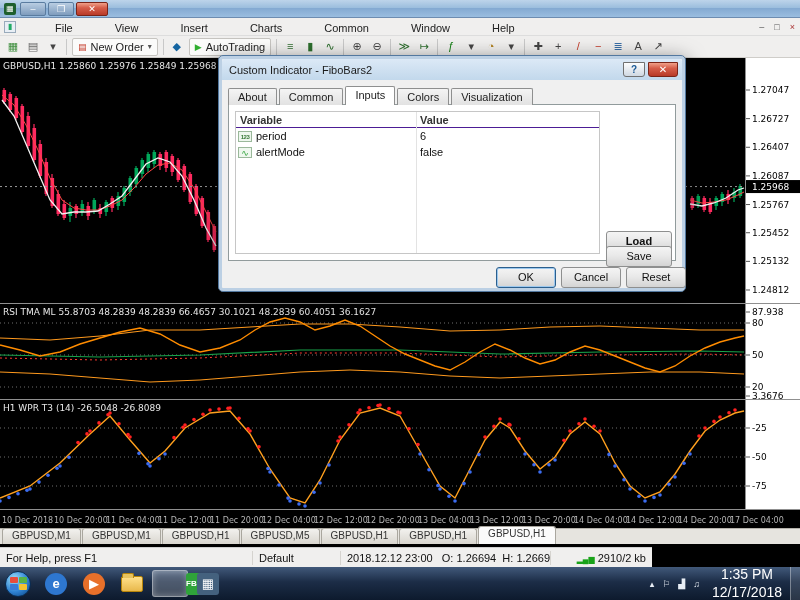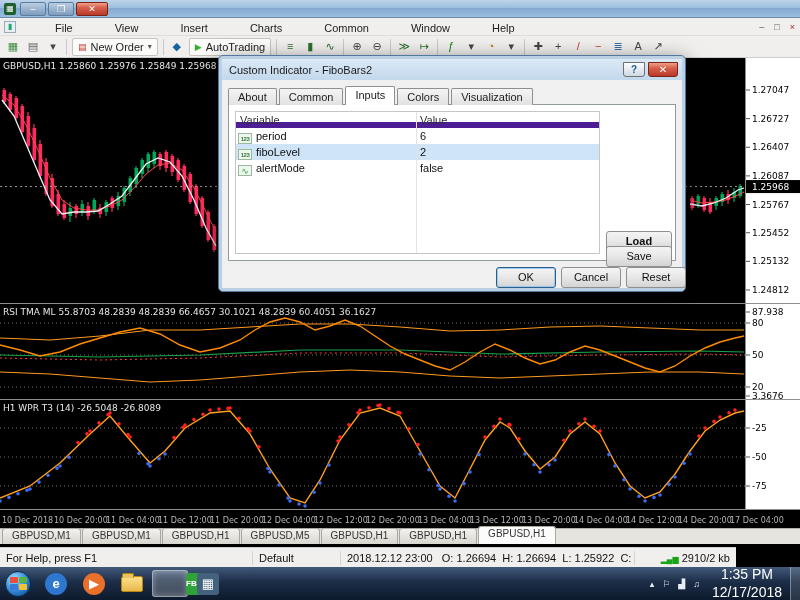--- a/index.html
+++ b/index.html
@@ -41,21 +41,21 @@
   .axis-t{font:8px "DejaVu Sans",sans-serif;fill:#b5b5b5;}
   .pane-t{font:9px "DejaVu Sans",sans-serif;fill:#e8e8e8;}
 
   
   .tabsbar{position:absolute;left:0;top:528px;width:800px;height:16px;background:#e6e4df;border-top:1px solid #b5b2ab;display:flex;align-items:flex-end;padding:0 2px;}
   .ctab{font-size:10px;color:#333;padding:1px 9px 2px;margin-right:1px;height:16px;
     background:linear-gradient(#f2f1ee,#d9d6cf);border:1px solid #a9a69e;border-bottom:none;border-radius:3px 3px 0 0;}
   .ctab.active{background:#fbfbfb;height:18px;}
 
   
-  .statusbar{position:absolute;left:0;top:547px;width:736px;height:20px;background:#f0efee;border-top:1px solid #cfcfcf;display:flex;align-items:center;font-size:11px;color:#111;}
+  .statusbar{position:absolute;left:0;top:547px;width:652px;height:20px;background:#f0efee;border-top:1px solid #cfcfcf;display:flex;align-items:center;font-size:11px;color:#111;}
   .sb-cell{padding:0 6px;height:14px;line-height:14px;white-space:pre;overflow:hidden;}
   .sb-help{flex:0 0 252px;}
   .sb-profile{flex:0 0 88px;border-left:1px solid #d5d3cf;}
   .sb-quote{flex:1;border-left:1px solid #d5d3cf;}
   .sb-traffic{flex:0 0 102px;border-left:1px solid #d5d3cf;text-align:right;}
   .sb-bars{color:#19a319;font-size:8px;margin-right:3px;}
 
   
   .taskbar{position:absolute;left:0;top:567px;width:800px;height:33px;
     background:linear-gradient(180deg,#41597a 0%,#1c2d47 45%,#0d1a2d 100%);display:flex;align-items:center;}
@@ -84,27 +84,27 @@
     background:linear-gradient(#fdfdfd,#cfd8e2);font-size:10px;color:#1b5a96;text-align:center;line-height:14px;font-weight:bold;}
   .dlg-close{width:30px;height:15px;margin-right:4px;border:1px solid #7a2418;border-radius:0 0 3px 3px;
     background:linear-gradient(#f0a089,#d65e4a 40%,#b83a28);color:#fff;font-size:10px;text-align:center;line-height:13px;}
   .dlg-tabs{position:absolute;left:9px;top:29px;height:19px;z-index:3;}
   .dtab{display:inline-block;padding:2px 9px;font-size:11px;color:#222;border:1px solid #8e8f8f;border-bottom:none;
     background:linear-gradient(#f4f4f4,#e2e2e2);margin-right:2px;border-radius:2px 2px 0 0;position:relative;top:2px;}
   .dtab.active{background:#fff;top:0;padding-bottom:4px;z-index:4;}
   .dlg-page{position:absolute;left:9px;top:48px;right:9px;bottom:30px;background:#fff;border:1px solid #919b9c;z-index:2;}
   .dtable{position:absolute;left:6px;top:6px;bottom:6px;width:365px;border:1px solid #c6c6c6;background:#fff;overflow:hidden;}
   .dtable .vline{position:absolute;left:180px;top:0;bottom:0;width:1px;background:#e3e3e3;}
-  .dhead{display:flex;height:16px;border-bottom:6px solid #4c1d95;}
+  .dhead{display:flex;height:16px;border-bottom:1px solid #4c1d95;font-weight:bold;}
   .dhead span{font-size:11px;color:#333;padding-left:4px;line-height:16px;}
   .dhead .h1{width:180px;}
   .drow{display:flex;height:16px;align-items:center;}
   .drow.sel{background:#cfe4f7;}
   .dcell{font-size:11px;color:#111;line-height:16px;}
-  .dcell.c1{width:180px;display:flex;align-items:flex-end;padding-left:2px;}
+  .dcell.c1{width:180px;display:flex;align-items:center;padding-left:2px;}
   .dcell.c2{flex:1;padding-left:4px;}
   .pic{display:inline-block;width:14px;height:11px;margin-right:4px;border:1px solid #9ab89a;background:#eef7ee;
     text-align:center;overflow:hidden;}
   .pic-num{font-size:6px;line-height:10px;color:#3a7a3a;font-weight:bold;letter-spacing:-0.5px;}
   .pic-wave{font-size:9px;line-height:10px;color:#2fa33a;}
   .side-btn{position:absolute;width:66px;height:21px;left:377px;font-size:11px;color:#111;text-align:center;line-height:19px;
     background:linear-gradient(#f4f4f4,#e9e9e9 45%,#d4d4d4);border:1px solid #8e8f8f;border-radius:3px;}
   #btn-load{top:126px;font-weight:bold;} #btn-save{top:141px;}
   .bot-btn{position:absolute;top:211px;width:60px;height:21px;font-size:11px;color:#111;text-align:center;line-height:19px;
     background:linear-gradient(#f4f4f4,#e9e9e9 45%,#d4d4d4);border:1px solid #8e8f8f;border-radius:3px;}
@@ -524,27 +524,20 @@
           <span>Value</span>
         </div>
         <div id="dlg-rows">
             <div class="drow">
               <div class="dcell c1">
                 <span class="pic pic-num">123</span>
                 <span class="pname">period</span>
               </div>
               <div class="dcell c2">6</div>
             </div>
-            <div class="drow sel">
-              <div class="dcell c1">
-                <span class="pic pic-num">123</span>
-                <span class="pname">fiboLevel</span>
-              </div>
-              <div class="dcell c2">2</div>
-            </div>
             <div class="drow">
               <div class="dcell c1">
                 <span class="pic pic-wave">∿</span>
                 <span class="pname">alertMode</span>
               </div>
               <div class="dcell c2">false</div>
             </div>
           </div>
       </div>
       <div class="side-btn" id="btn-load">Load</div>

